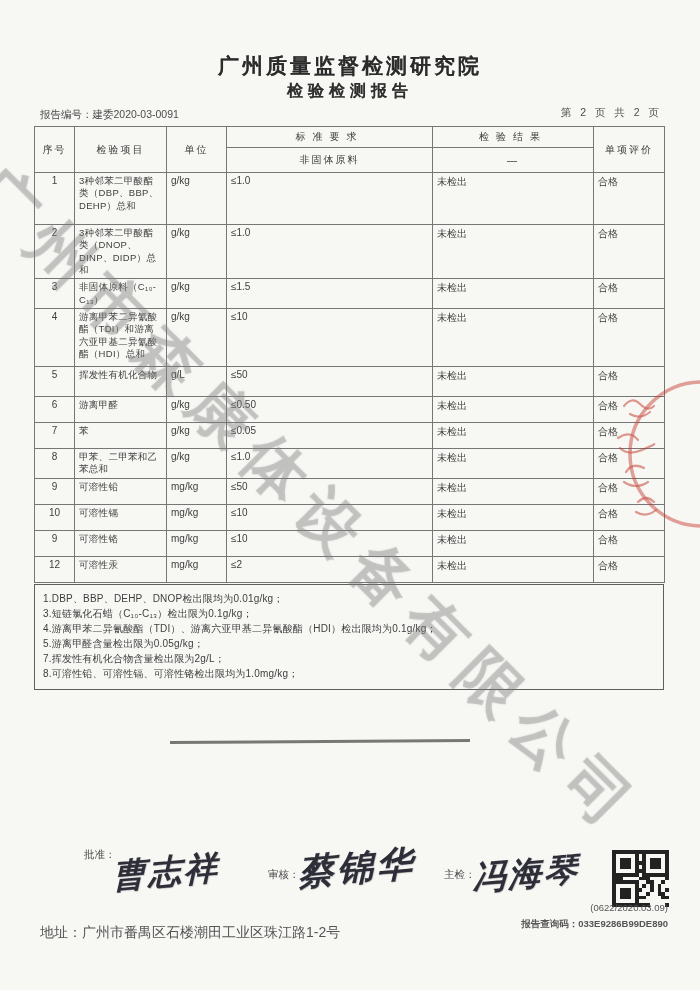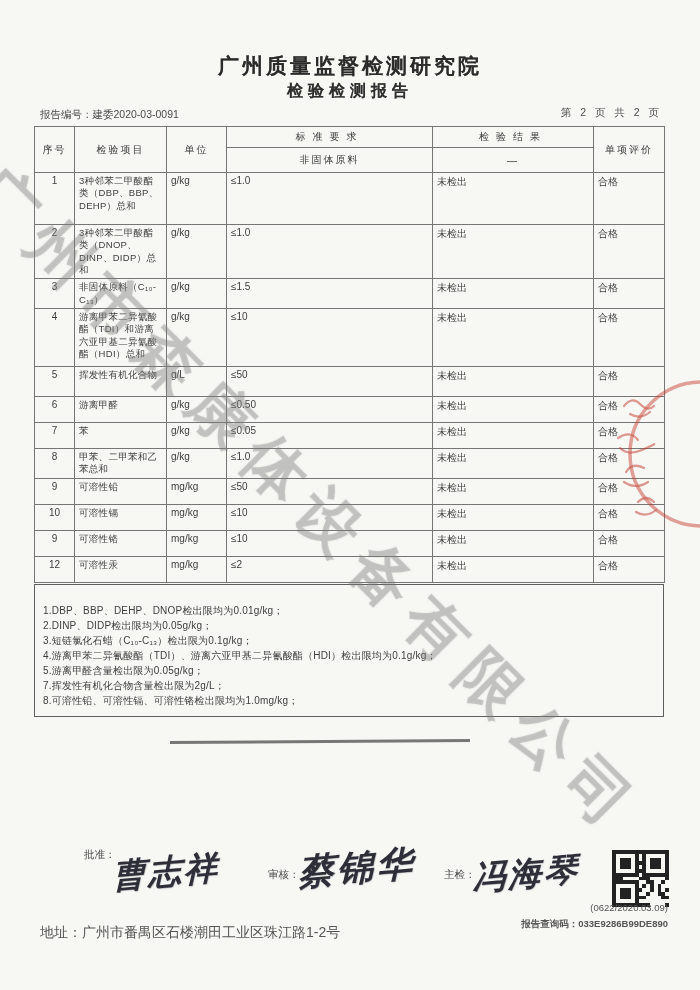--- a/index.html
+++ b/index.html
@@ -63,21 +63,21 @@
   tbody tr:nth-child(8){height:30px;}
   tbody tr:nth-child(9){height:26px;}
   tbody tr:nth-child(10){height:26px;}
   tbody tr:nth-child(11){height:26px;}
   tbody tr:nth-child(12){height:26px;}
 
   
   .notes-box{
     position:absolute;left:34px;top:584px;width:630px;
     box-sizing:border-box;border:1.5px solid #5f5f5f;
-    padding:18px 8px 8px 8px;
+    padding:6px 8px 8px 8px;
     font-size:10px;line-height:1.5;color:#3e3e3e;
     z-index:2;
   }
   .note-line{white-space:nowrap;letter-spacing:.2px;}
 
   .separator-line{
     position:absolute;left:170px;top:740px;width:300px;height:2.5px;
     background:#4c4c4c;opacity:.75;transform:rotate(-.4deg);z-index:2;
   }
 
@@ -254,21 +254,20 @@
           <td class="c-unit">mg/kg</td>
           <td class="c-req">≤2</td>
           <td class="c-res">未检出</td>
           <td class="c-eval">合格</td>
         </tr>
       </tbody>
   </table>
 
   <div class="notes-box">
       <div class="note-line">1.DBP、BBP、DEHP、DNOP检出限均为0.01g/kg；</div>
-      <div class="note-line">2.DINP、DIDP检出限均为0.05g/kg；</div>
       <div class="note-line">3.短链氯化石蜡（C₁₀-C₁₃）检出限为0.1g/kg；</div>
       <div class="note-line">4.游离甲苯二异氰酸酯（TDI）、游离六亚甲基二异氰酸酯（HDI）检出限均为0.1g/kg；</div>
       <div class="note-line">5.游离甲醛含量检出限为0.05g/kg；</div>
       <div class="note-line">7.挥发性有机化合物含量检出限为2g/L；</div>
       <div class="note-line">8.可溶性铅、可溶性镉、可溶性铬检出限均为1.0mg/kg；</div>
     </div>
 
   <div class="separator-line"></div>
 
   <span class="sig-label" id="lbl-approve">批准：</span>

